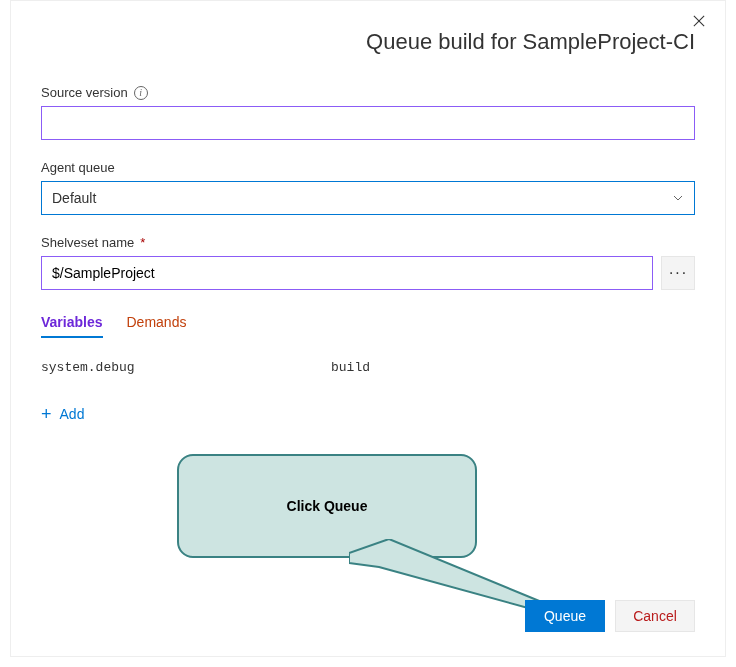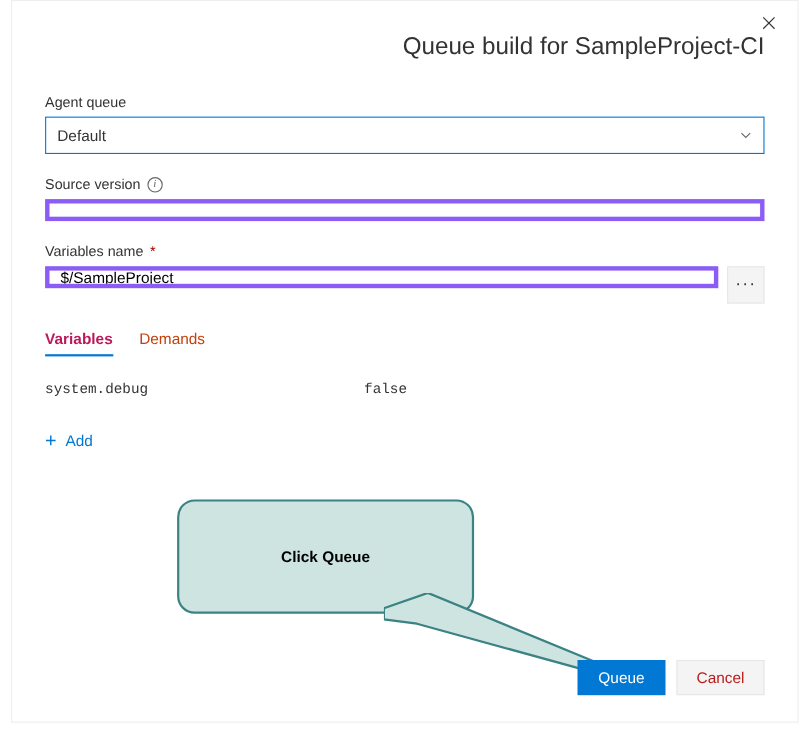--- a/index.html
+++ b/index.html
@@ -71,22 +71,22 @@
     background: #fff;
   }
   .select-wrap .chevron {
     position: absolute;
     right: 10px;
     width: 12px; height: 12px;
     pointer-events: none;
   }
   .text-input {
     width: 100%;
-    height: 20px;
-    border: 4px solid #8b5cf6;
+    height: 34px;
+    border: 1px solid #8b5cf6;
     padding: 0 10px;
     font-family: inherit;
     font-size: 14px;
     background: #fff;
   }
   .row-with-btn {
     display: flex;
     gap: 8px;
     align-items: stretch;
   }
@@ -107,21 +107,21 @@
     margin-top: 24px;
     margin-bottom: 16px;
     font-size: 14px;
   }
   .tab {
     padding-bottom: 6px;
     cursor: pointer;
     color: #c2410c;
   }
   .tab.active {
-    color: #be185d;
+    color: #6d28d9;
     font-weight: 600;
     border-bottom: 2px solid #0078d4;
   }
   .var-row {
     display: flex;
     font-size: 13px;
     padding: 6px 0;
     font-family: Liberation Mono, monospace;
   }
   .var-name { width: 290px; }
@@ -164,23 +164,23 @@
     color: #fff;
   }
   .btn-secondary {
     background: #f4f4f4;
     color: #b91c1c;
     border: 1px solid #e6e6e6;
   }
   
   .callout {
     position: absolute;
-    left: 150px;
+    left: 166px;
     top: 453px;
-    width: 270px;
+    width: 300px;
   }
   .callout-bubble {
     border: 2px solid #3a8283;
     background: #cde4e1;
     border-radius: 16px;
     height: 104px;
     display: flex;
     align-items: center;
     justify-content: center;
     font-weight: 700;
@@ -203,66 +203,66 @@
 <div class="modal">
 
   <button class="close-btn" aria-label="Close">
     <svg width="14" height="14" viewBox="0 0 14 14">
       <line x1="1" y1="1" x2="13" y2="13" stroke="#333" stroke-width="1.2"></line>
       <line x1="13" y1="1" x2="1" y2="13" stroke="#333" stroke-width="1.2"></line>
     </svg>
   </button>
 
   <h1 class="dialog-title">Queue build for SampleProject-CI</h1>
+
+  
+  <div class="field-group">
+    <div class="field-label">
+      <span>Source version</span>
+      <span class="info-icon">i</span>
+    </div>
+    <input class="text-input" type="text" value="" style="">
+  </div>
 
   
   <div class="field-group">
     <div class="field-label">Agent queue</div>
     <div class="select-wrap">
       <span>Default</span>
       <svg class="chevron" viewBox="0 0 12 12">
         <polyline points="2,4 6,8 10,4" fill="none" stroke="#666" stroke-width="1"></polyline>
       </svg>
     </div>
   </div>
 
   
   <div class="field-group">
     <div class="field-label">
-      <span>Source version</span>
-      <span class="info-icon">i</span>
-    </div>
-    <input class="text-input" type="text" value="" style="">
-  </div>
-
-  
-  <div class="field-group">
-    <div class="field-label">
-      <span>Variables name</span>
+      <span>Shelveset name</span>
       <span class="required">*</span>
     </div>
     <div class="row-with-btn">
       <input class="text-input" type="text" value="$/SampleProject" style="">
       <button class="ellipsis-btn">
         <span>···</span>
       </button>
     </div>
   </div>
 
   
   <div class="tabs">
     <div class="tab active">Variables</div>
     <div class="tab">Demands</div>
   </div>
 
   
   <div>
     <div class="var-row">
       <div class="var-name">system.debug</div>
-      <div class="var-value">false</div>
+      <div class="var-value">build</div>
     </div>
   </div>
 
   <button class="add-btn">
     <span class="plus-icon">+</span>
     <span>Add</span>
   </button>
 
   
   <div class="callout">

